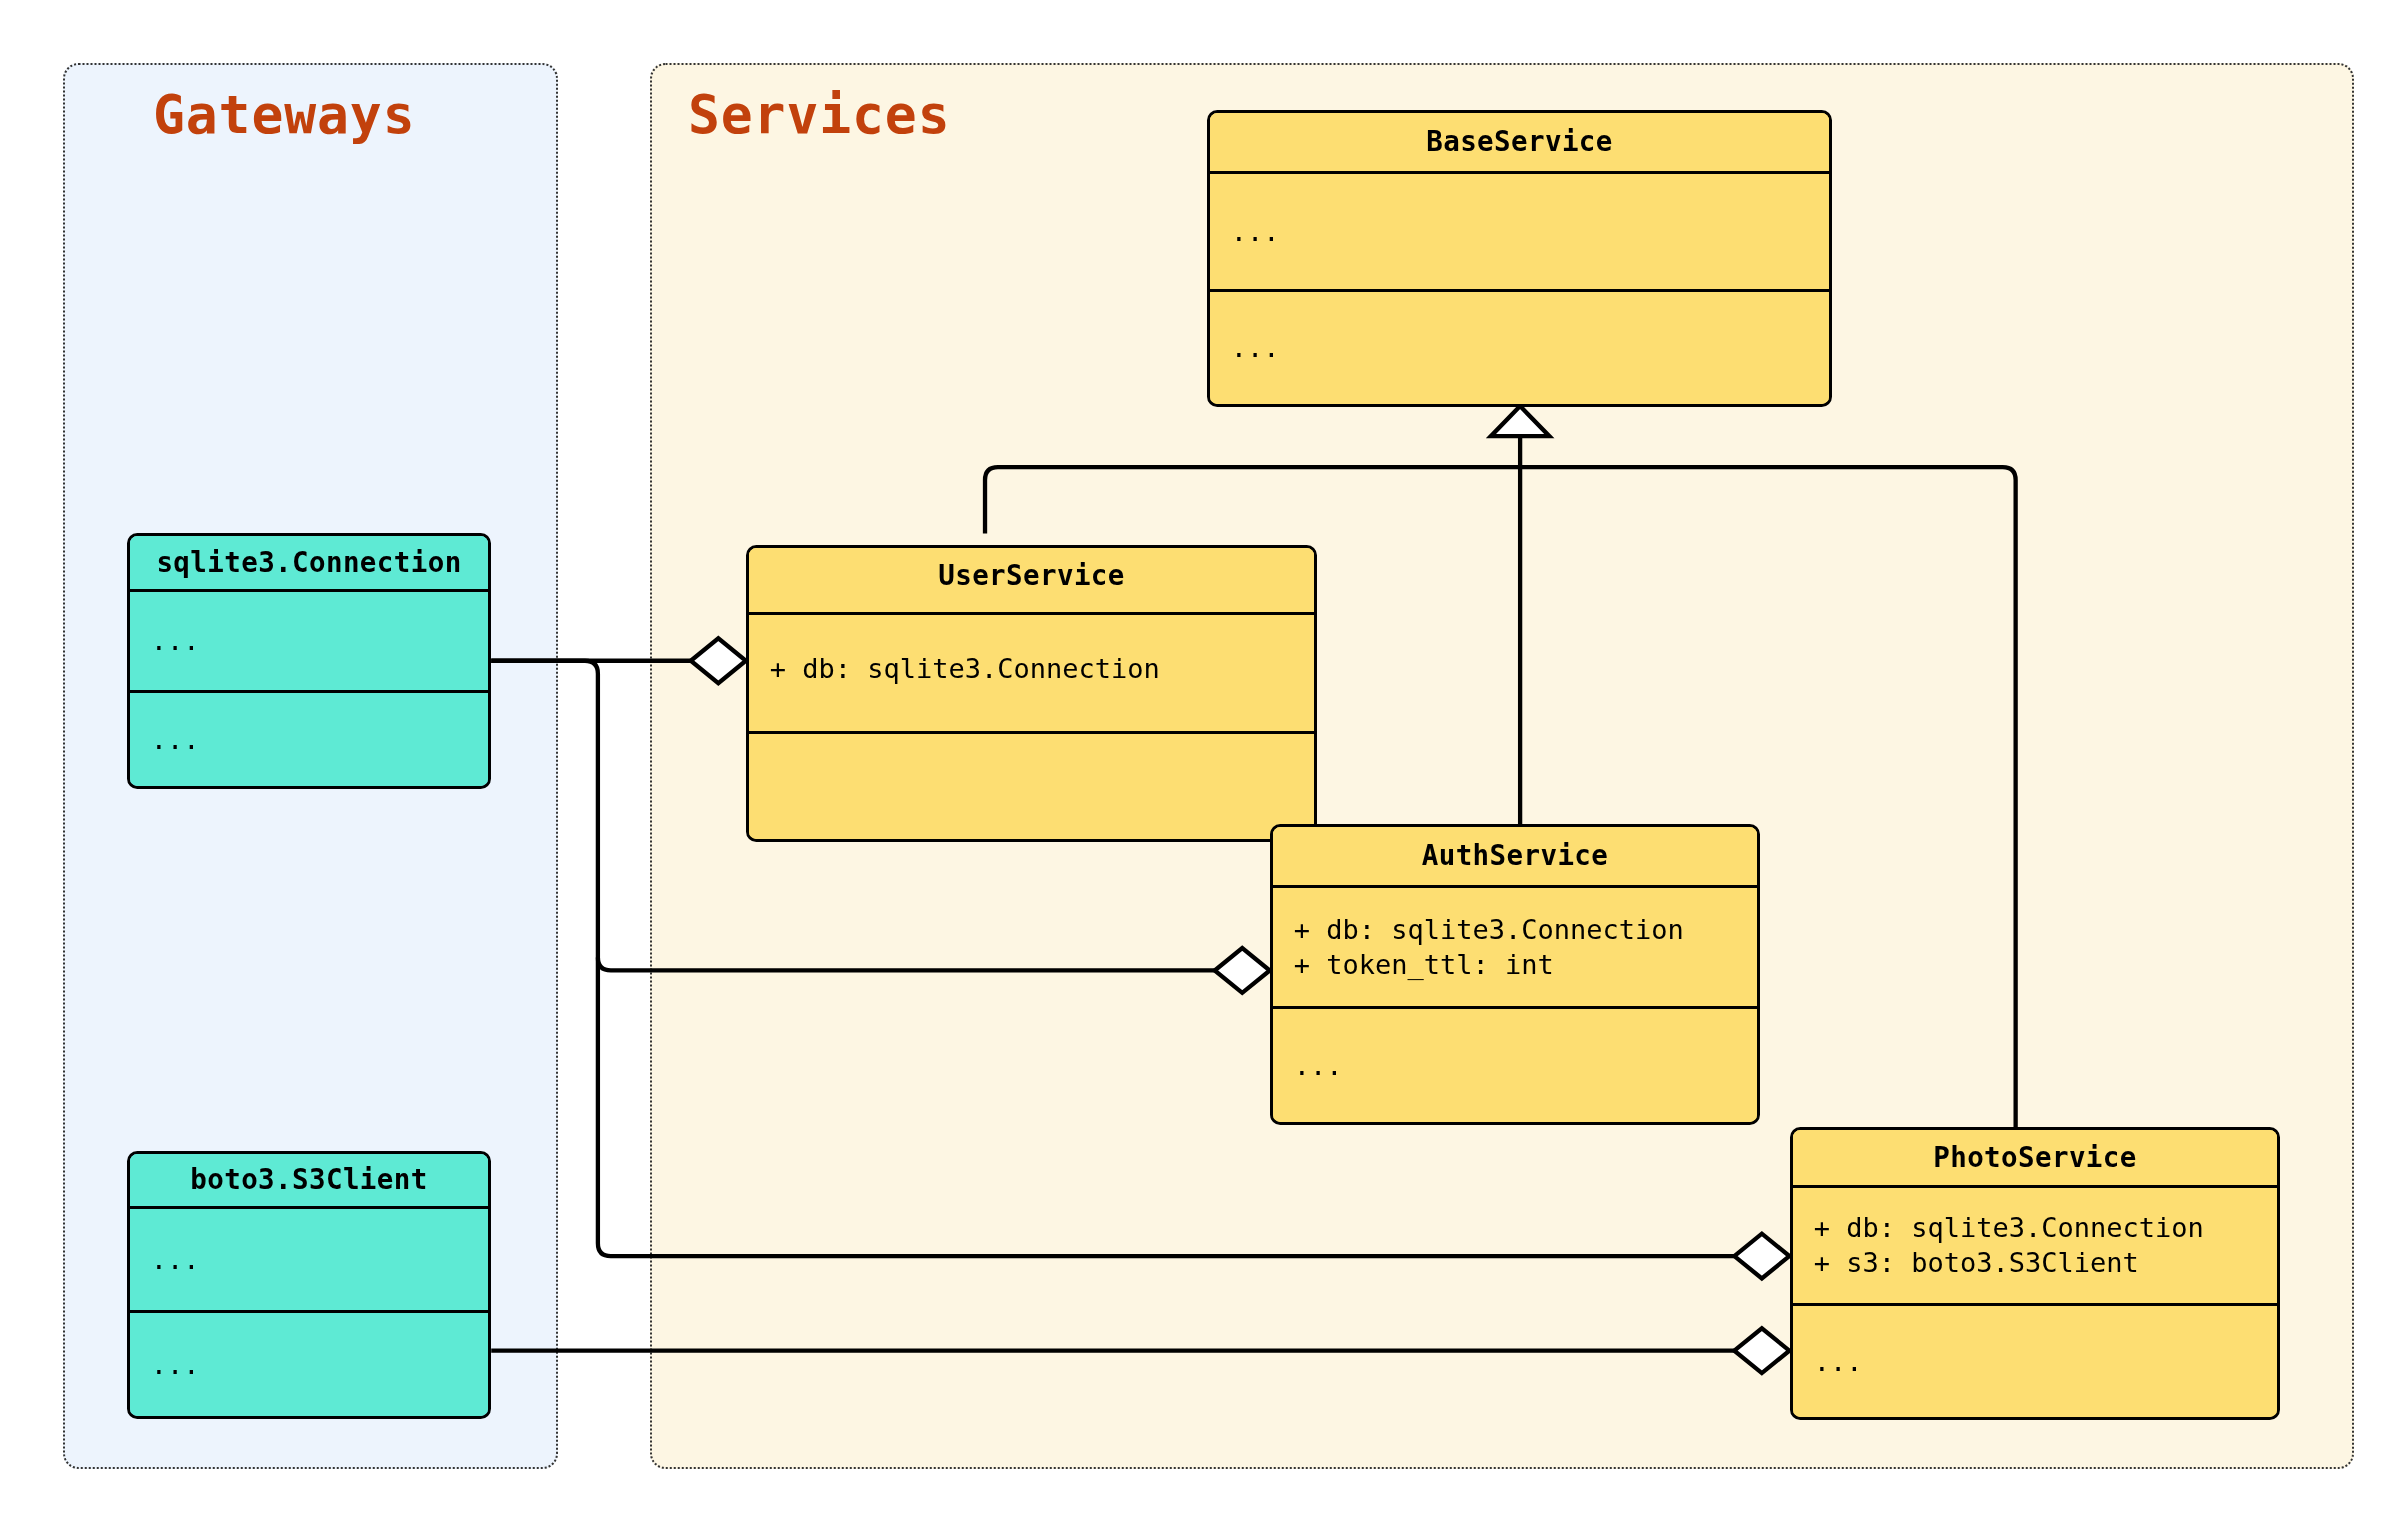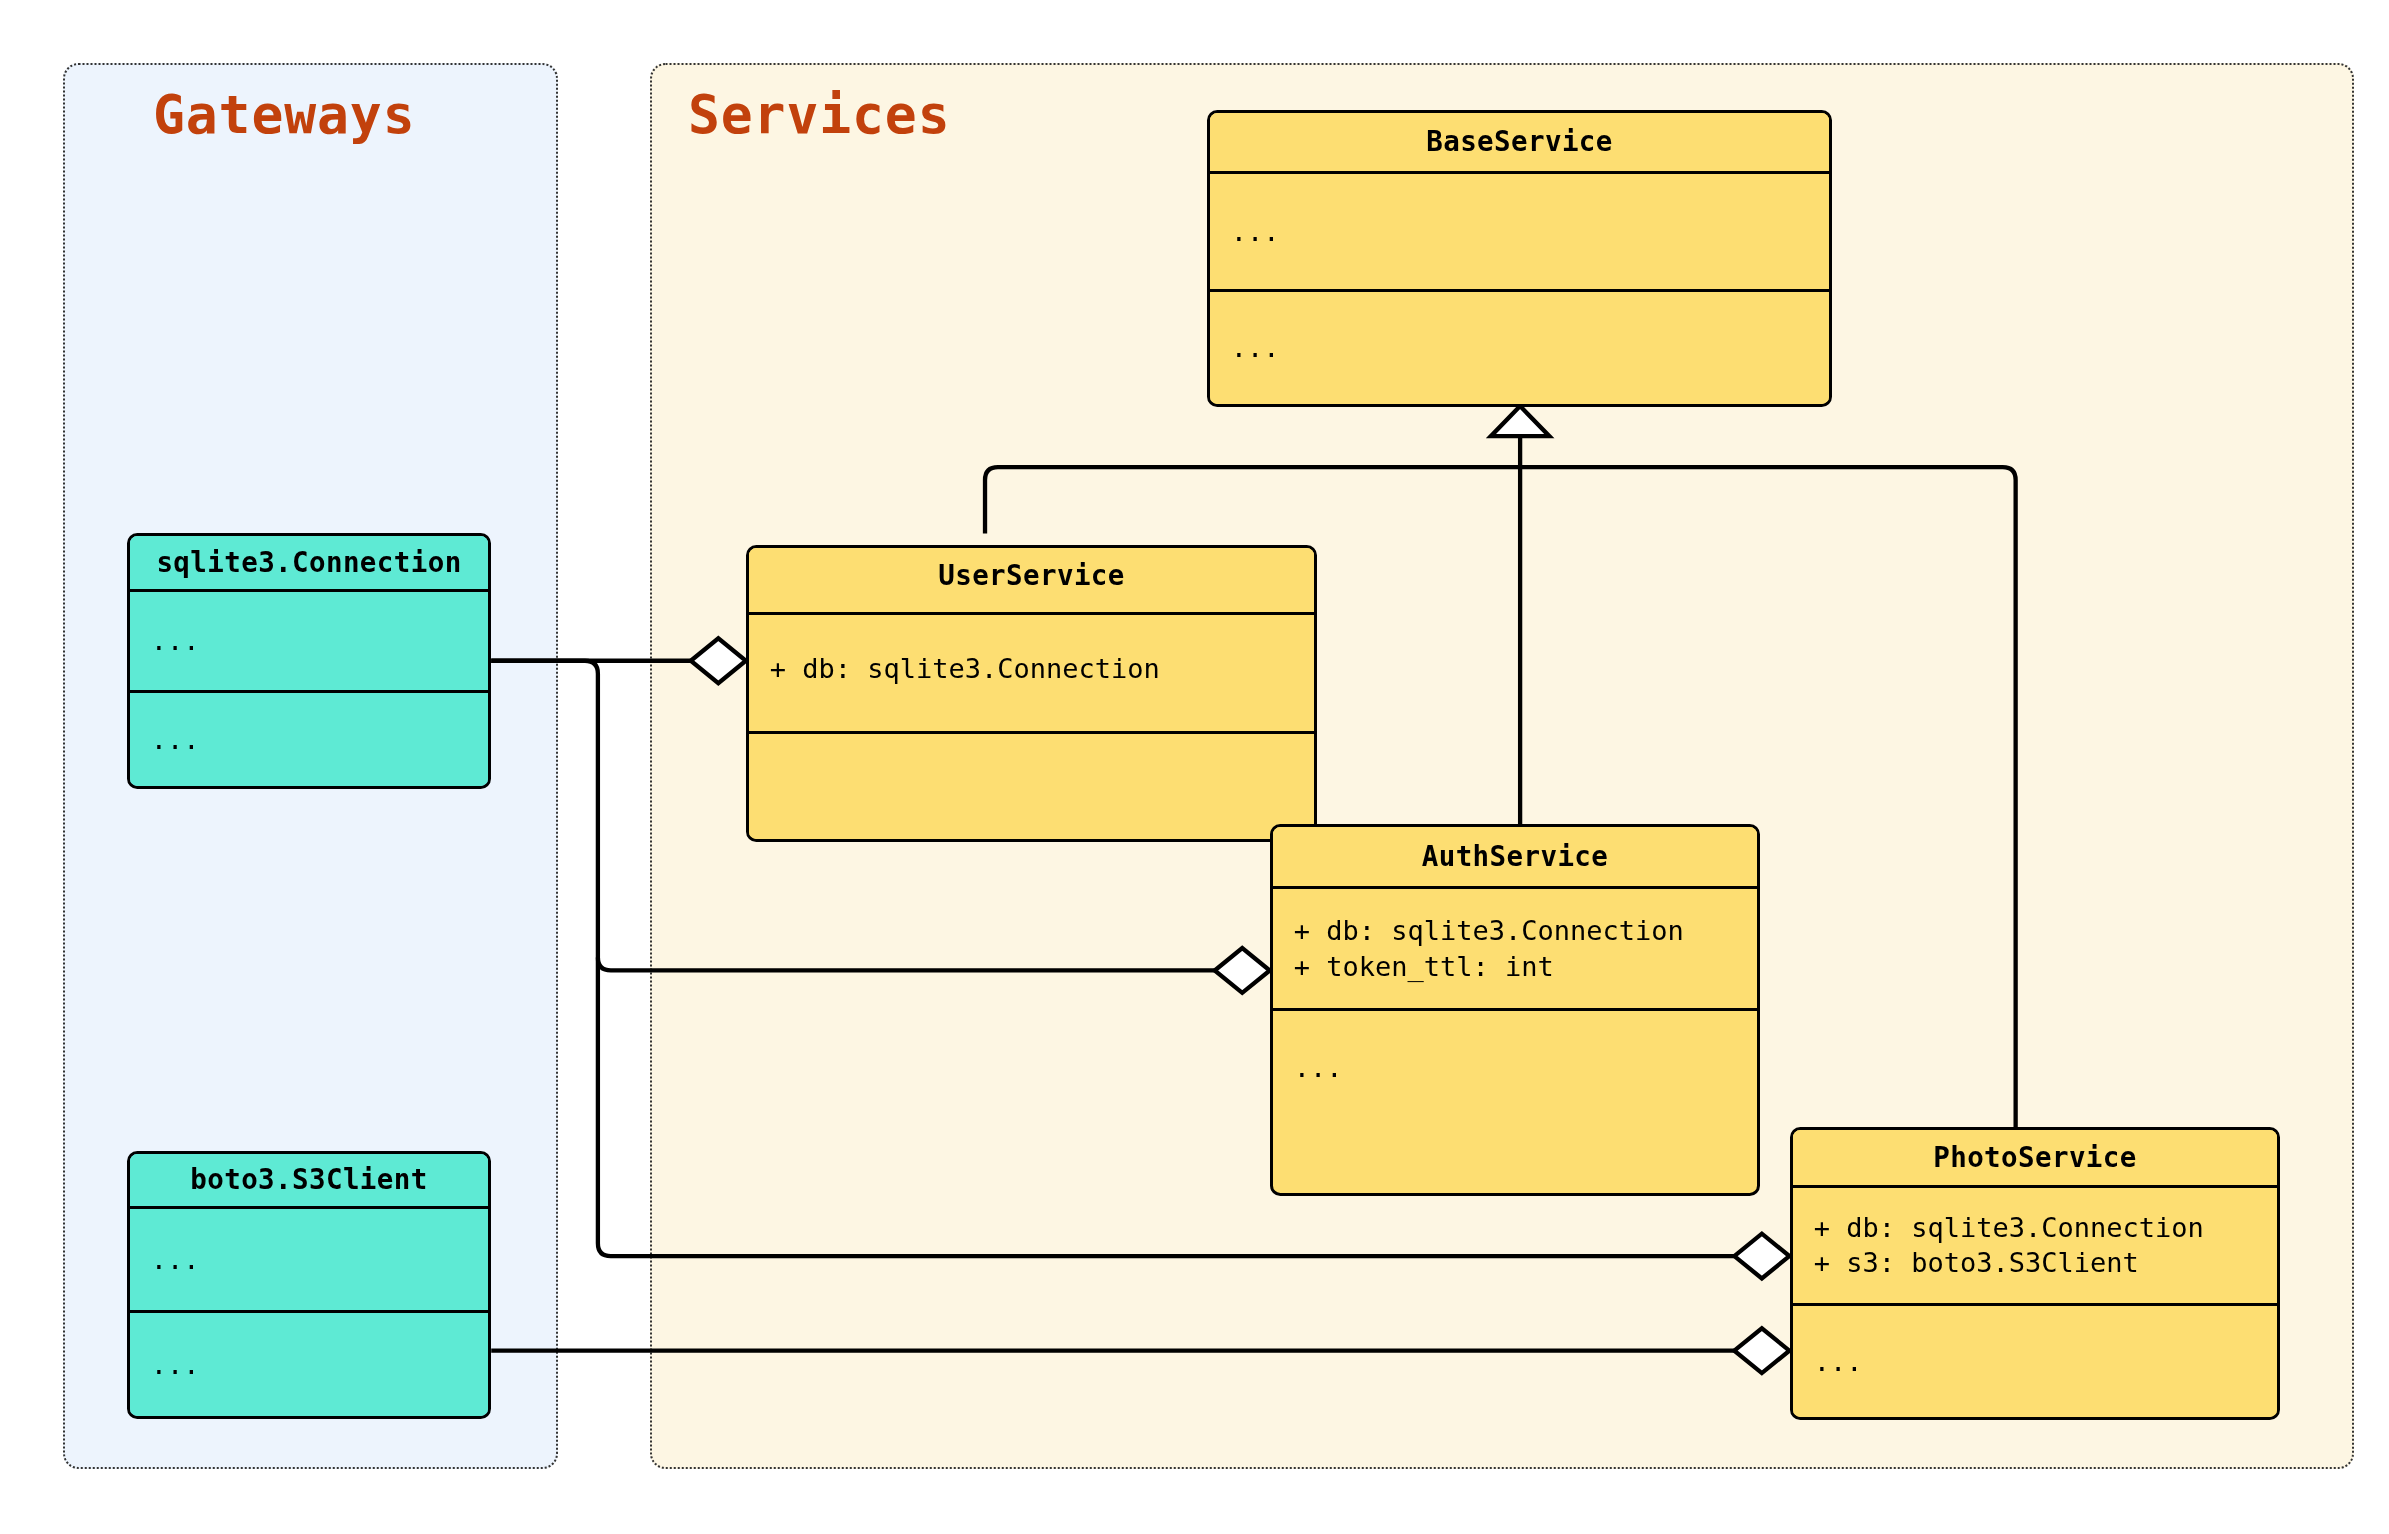--- a/index.html
+++ b/index.html
@@ -170,21 +170,21 @@
   </div>
 
   <div class="uml yellow" style="left:746px; top:545px; width:571px; height:297px;gap:9px;">
     <div class="row title" style="height:59px;">UserService</div>
     <div class="row sep members" style="height:119px;">
       <div class="member">+ db: sqlite3.Connection</div>
     </div>
     <div class="row sep members" style="height:116px;"></div>
   </div>
 
-  <div class="uml yellow" style="left:1270px; top:824px; width:490px; height:372px;">
+  <div class="uml yellow" style="left:1270px; top:824px; width:490px; height:301px;">
     <div class="row title" style="height:59px;">AuthService</div>
     <div class="row sep members" style="height:122px;">
       <div class="member">+ db: sqlite3.Connection</div>
       <div class="member">+ token_ttl: int</div>
     </div>
     <div class="row sep members" style="height:117px;">
       <div class="member">...</div>
     </div>
   </div>
 

